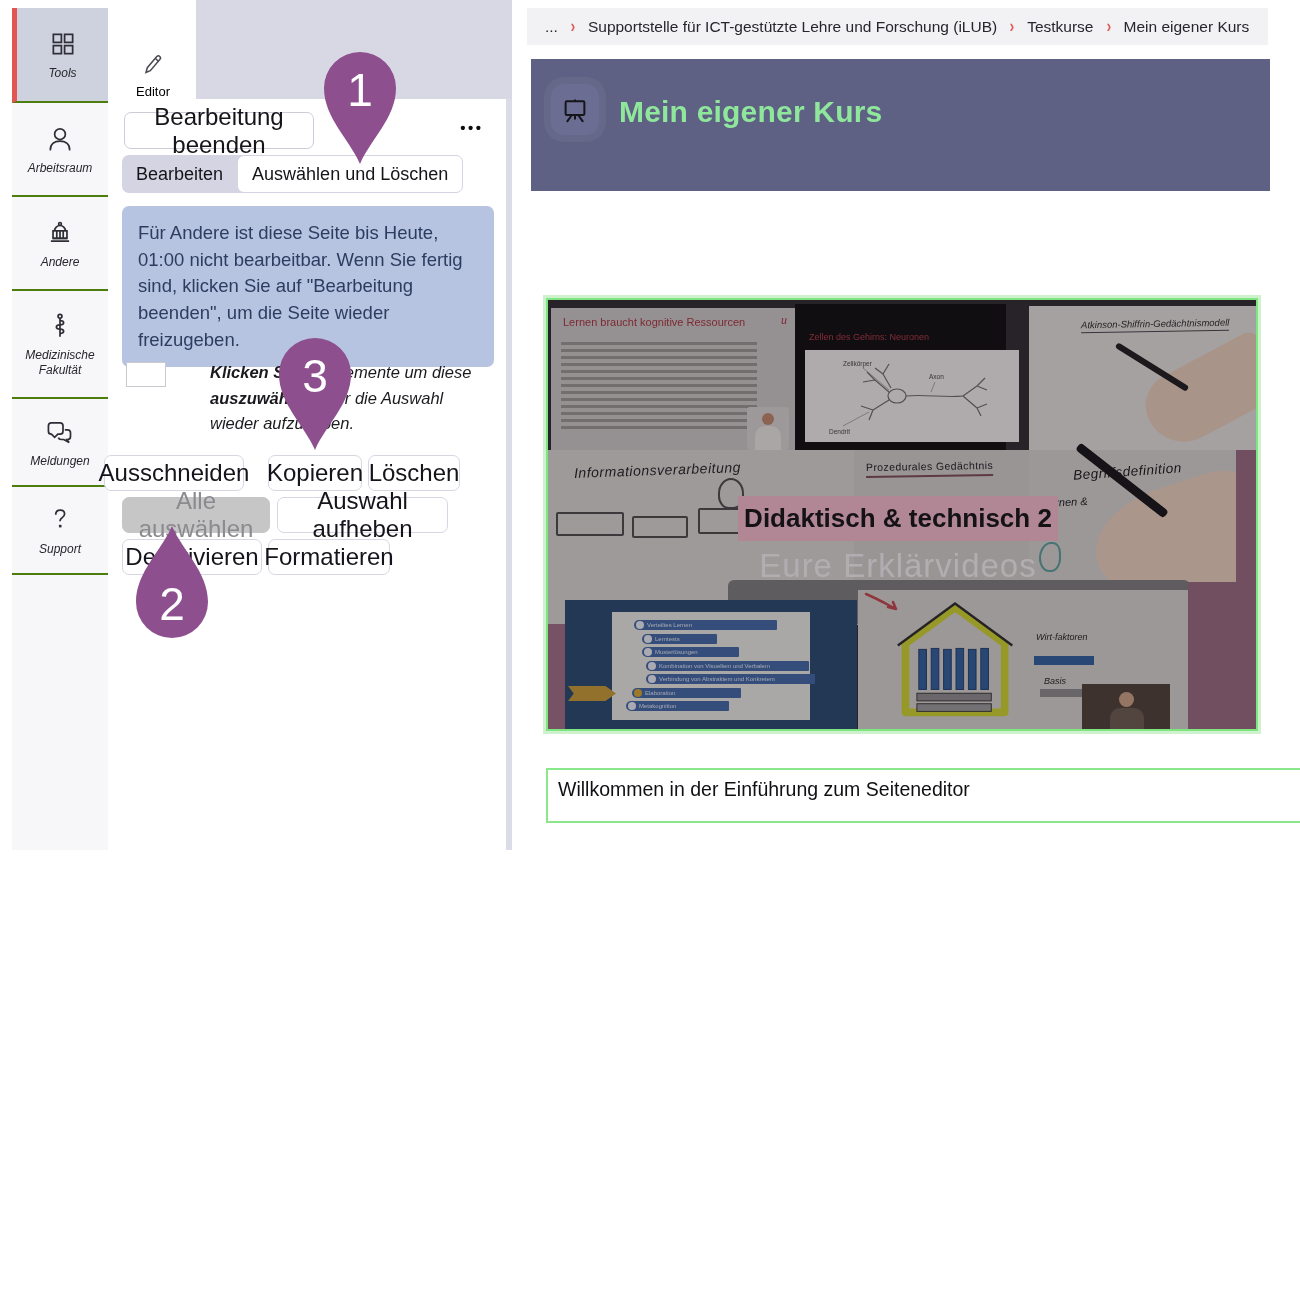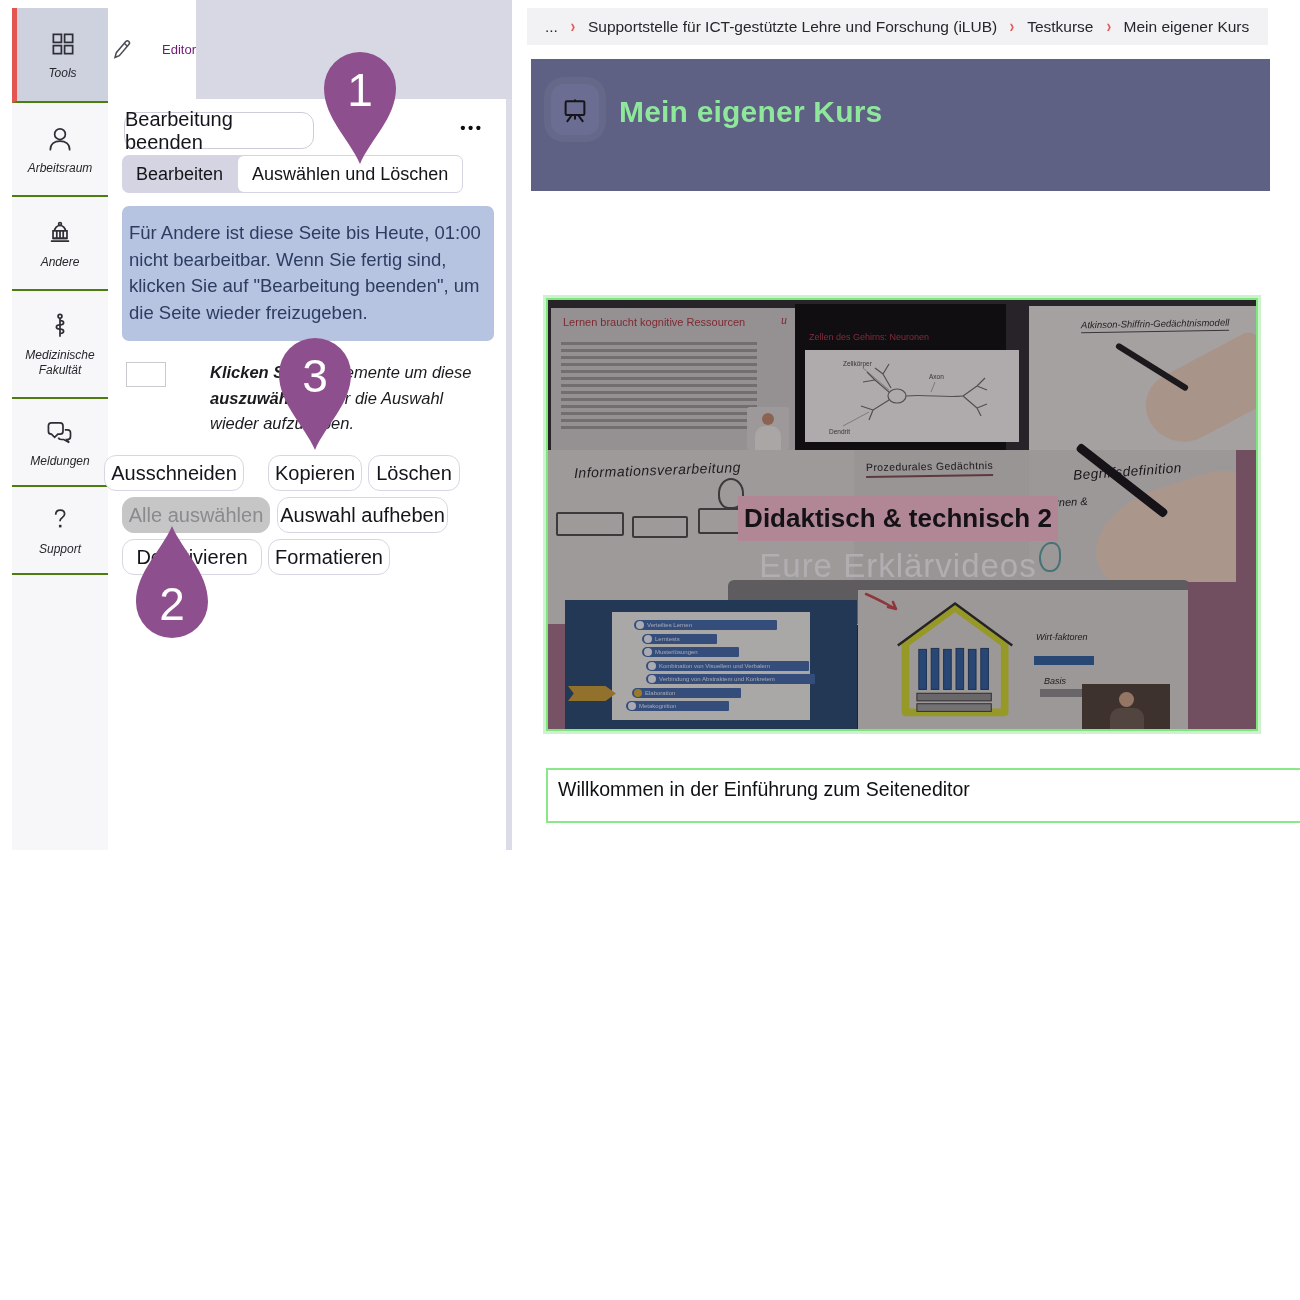--- a/index.html
+++ b/index.html
@@ -11,41 +11,41 @@
   .sidebar{left:12px;top:8px;width:96px;height:842px;background:#f7f7f9;}
   .side-item{width:96px;display:flex;flex-direction:column;align-items:center;justify-content:center;
              gap:7px;border-bottom:2px solid #4d7c0f;box-sizing:border-box;text-align:center;
              font-size:12px;color:#26262c;cursor:pointer;font-style:italic;}
   .side-item svg{width:30px;height:30px;stroke:#2e2e36;fill:none;stroke-width:1.6;}
   .side-item.active{background:#ced1de;border-left:5px solid #e25551;}
 
   
   .top-strip{left:196px;top:0;width:316px;height:99px;background:#d8d8e5;}
   .editor-tab{left:110px;top:0;width:86px;height:99px;background:#fff;display:flex;
-              flex-direction:row;align-items:center;justify-content:space-between;gap:7px;
-              font-size:13px;color:#701a75;cursor:pointer;}
+              flex-direction:column;align-items:center;justify-content:flex-end;gap:7px;
+              font-size:13px;color:#000000;cursor:pointer;}
   .editor-tab svg{width:24px;height:24px;stroke:#4a4a52;fill:none;stroke-width:1.5;}
   .v-divider{left:506px;top:99px;width:6px;height:751px;background:#dcdce8;}
 
   .btn{display:flex;align-items:center;justify-content:center;background:#fff;
-       border:1.5px solid #d7d7e3;border-radius:12px;font-size:20px;color:#14141a;
-       box-sizing:border-box;cursor:pointer;}
+       border:1.5px solid #d7d7e3;border-radius:7px;font-size:24px;color:#14141a;
+       box-sizing:border-box;cursor:pointer;text-align:center;}
   .btn.disabled{background:#c6c6c6;border-color:#c6c6c6;color:#8a8a8f;}
   .more-dots{left:452px;top:112px;width:40px;height:30px;display:flex;align-items:center;
              justify-content:center;font-size:15px;letter-spacing:2.5px;font-weight:bold;
              color:#0c0c0f;cursor:pointer;}
 
   .seg-wrap{left:122px;top:155px;width:340px;height:38px;background:#d4d4e3;border-radius:7px;
             display:flex;align-items:stretch;box-sizing:border-box;}
   .seg{display:flex;align-items:center;justify-content:center;font-size:18px;color:#141419;
        padding:0 14px;cursor:pointer;white-space:nowrap;}
   .seg.active{background:#fff;border:1.5px solid #d4d4e3;border-radius:7px;box-sizing:border-box;}
 
   .notice{left:122px;top:206px;width:372px;background:#b6c3e1;border-radius:7px;
-          padding:14px 7px;box-sizing:border-box;font-size:18.5px;line-height:1.44;color:#2d3d60;}
+          padding:14px 16px;box-sizing:border-box;font-size:18.5px;line-height:1.44;color:#2d3d60;}
   .checkbox{left:126px;top:362px;width:38px;height:23px;background:#fff;border:1.5px solid #c9c9cf;cursor:pointer;}
   .hint{left:210px;top:360px;width:278px;font-size:16.5px;font-style:italic;line-height:1.55;color:#1b1b1f;}
   .hint b{font-weight:bold;}
 
   
   .marker{width:84px;height:120px;z-index:60;pointer-events:none;}
   .marker text{font-family:"Liberation Sans",sans-serif;}
 
   
   .crumbbar{left:527px;top:8px;width:741px;height:37px;background:#f2f2f4;display:flex;

